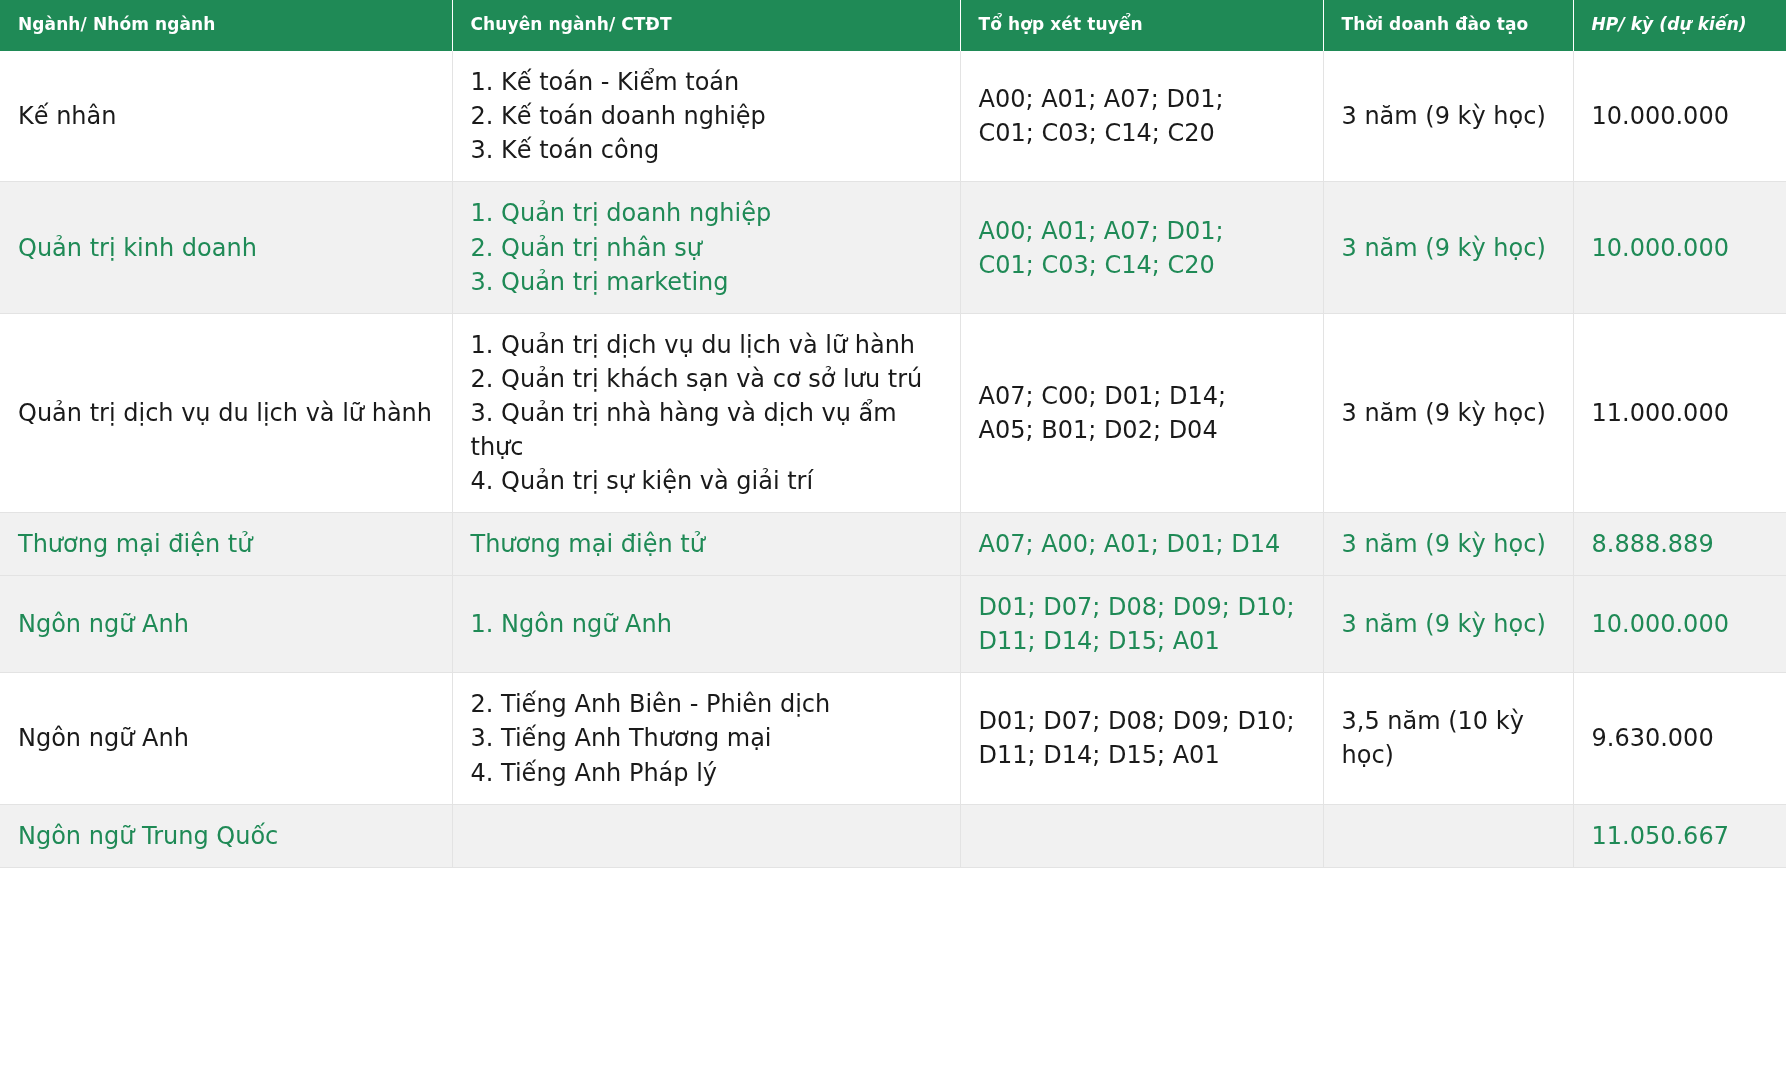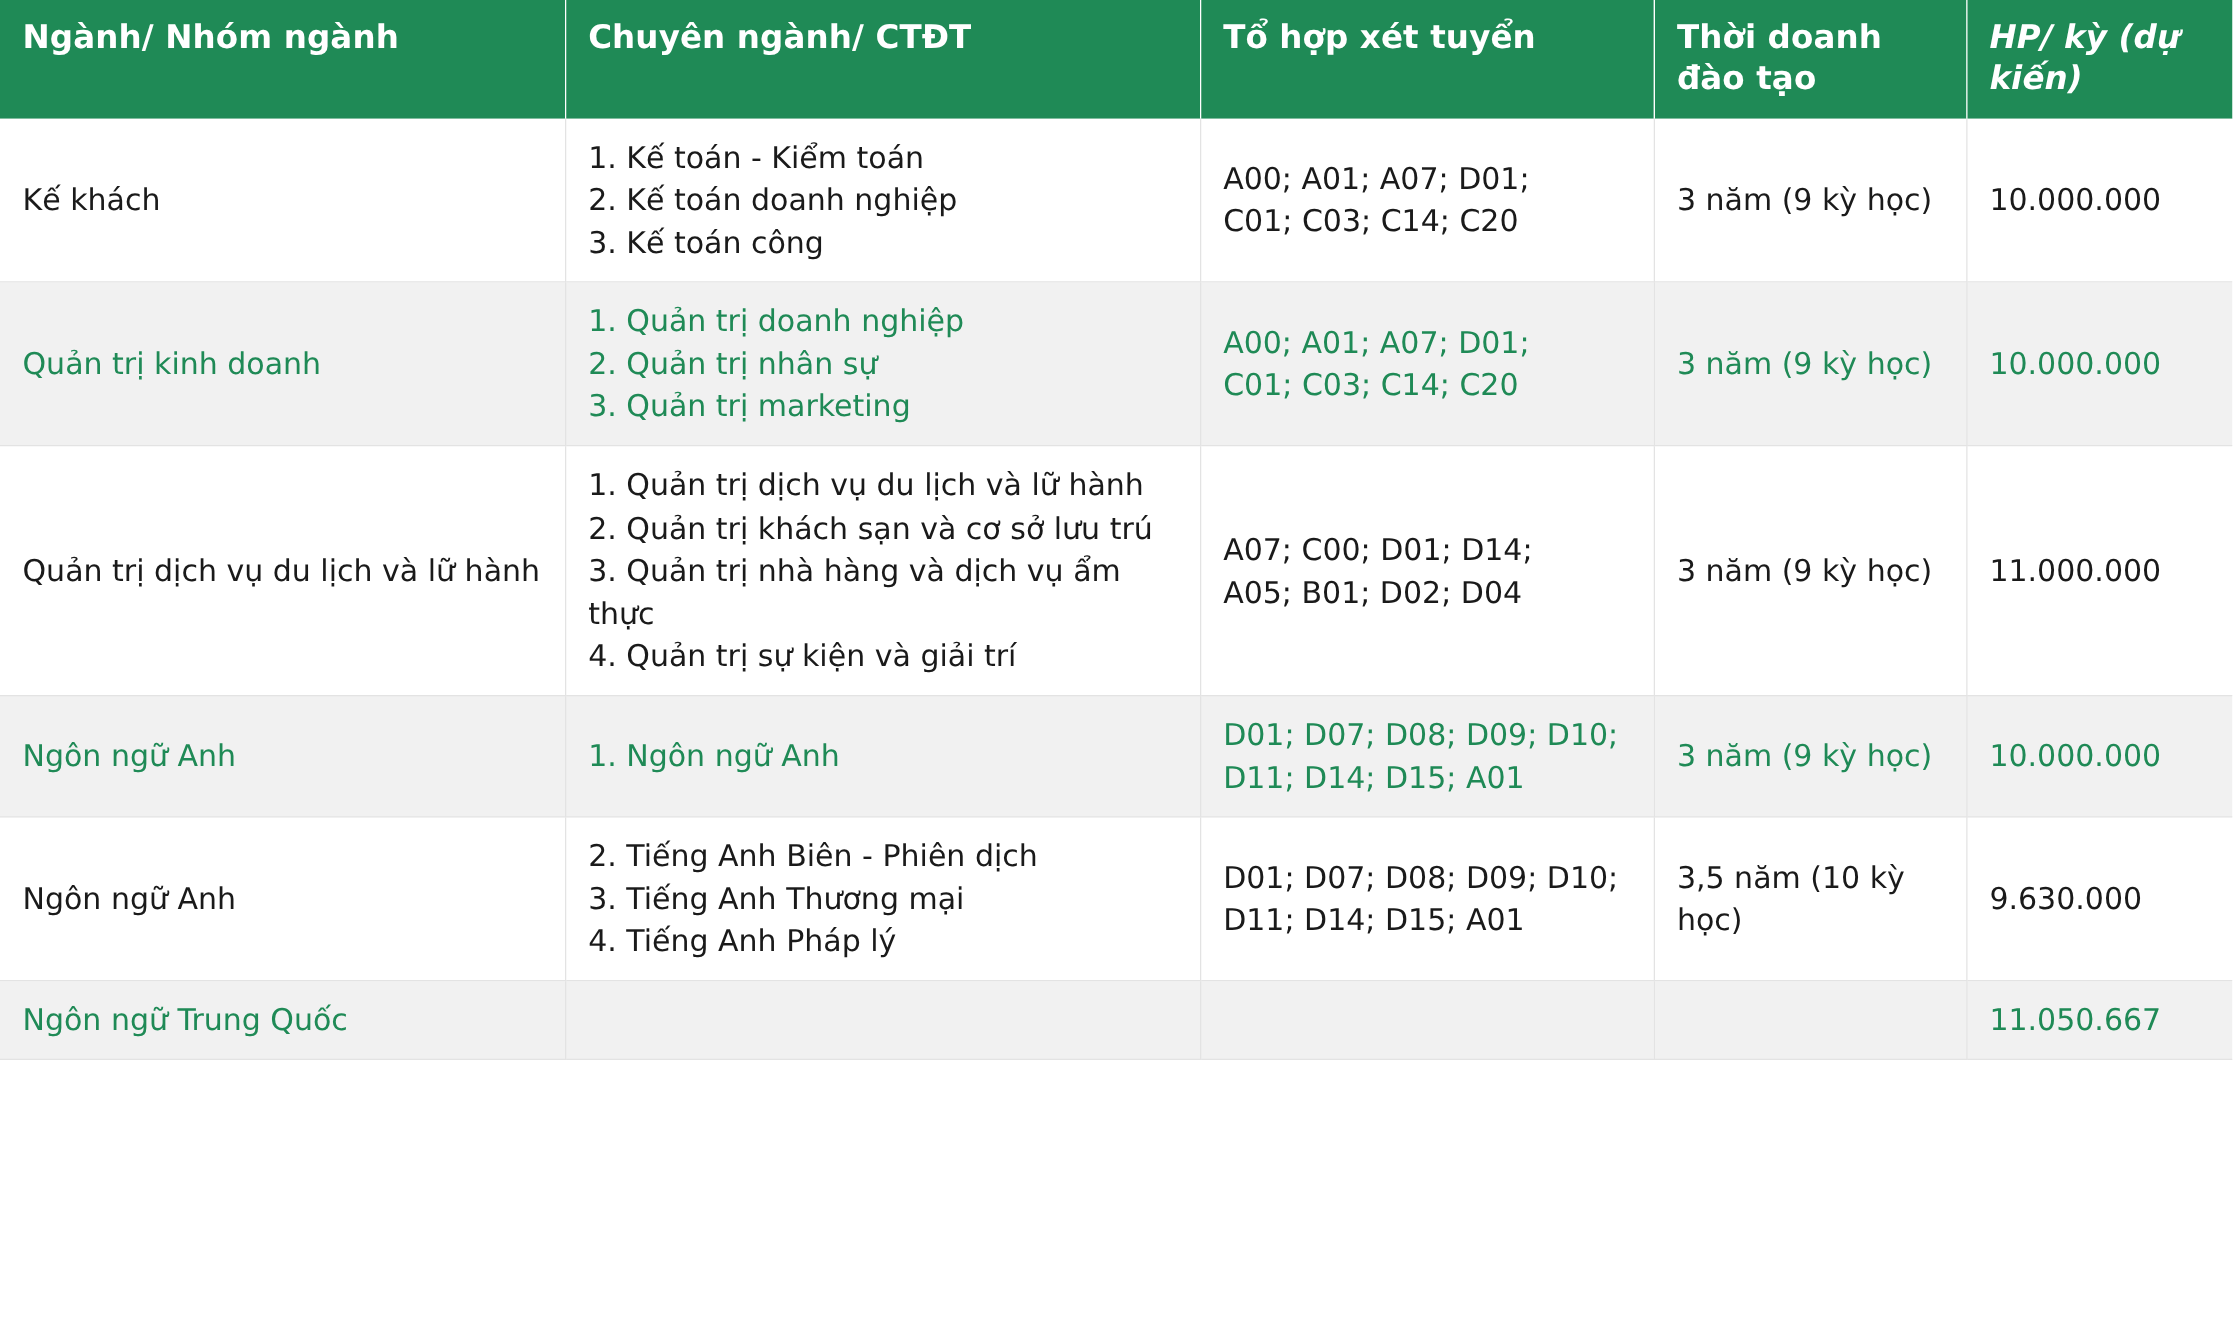--- a/index.html
+++ b/index.html
@@ -24,21 +24,21 @@
   }
   table.admissions col.c0 { width: 452px; }
   table.admissions col.c1 { width: 508px; }
   table.admissions col.c2 { width: 363px; }
   table.admissions col.c3 { width: 250px; }
   table.admissions col.c4 { width: 213px; }
 
   thead th {
     background: #1f8a56;
     color: #ffffff;
-    font-size: 26px;
+    font-size: 17px;
     font-weight: bold;
     text-align: left;
     padding: 14px 18px 16px 18px;
     line-height: 1.25;
     vertical-align: top;
     border-right: 1px solid #ffffff;
     letter-spacing: 0.1px;
   }
   thead th:last-child { border-right: none; font-style: italic; }
 
@@ -80,21 +80,21 @@
       <tr>
         <th>Ngành/ Nhóm ngành</th>
         <th>Chuyên ngành/ CTĐT</th>
         <th>Tổ hợp xét tuyển</th>
         <th>Thời doanh đào tạo</th>
         <th>HP/ kỳ (dự kiến)</th>
       </tr>
     </thead>
     <tbody id="table-body">
         <tr class="plain">
-          <td>Kế khách</td>
+          <td>Kế nhân</td>
           <td>
             <div class="cell-lines">
               <div>1. Kế toán - Kiểm toán</div>
               <div>2. Kế toán doanh nghiệp</div>
               <div>3. Kế toán công</div>
             </div>
           </td>
           <td>
             <div class="cell-lines">
               <div>A00; A01; A07; D01;</div>
@@ -145,20 +145,39 @@
               <div>A07; C00; D01; D14;</div>
               <div>A05; B01; D02; D04</div>
             </div>
           </td>
           <td>
             <div class="cell-lines">
               <div>3 năm (9 kỳ học)</div>
             </div>
           </td>
           <td>11.000.000</td>
+        </tr>
+        <tr class="alt">
+          <td>Thương mại điện tử</td>
+          <td>
+            <div class="cell-lines">
+              <div>Thương mại điện tử</div>
+            </div>
+          </td>
+          <td>
+            <div class="cell-lines">
+              <div>A07; A00; A01; D01; D14</div>
+            </div>
+          </td>
+          <td>
+            <div class="cell-lines">
+              <div>3 năm (9 kỳ học)</div>
+            </div>
+          </td>
+          <td>8.888.889</td>
         </tr>
         <tr class="alt">
           <td>Ngôn ngữ Anh</td>
           <td>
             <div class="cell-lines">
               <div>1. Ngôn ngữ Anh</div>
             </div>
           </td>
           <td>
             <div class="cell-lines">

